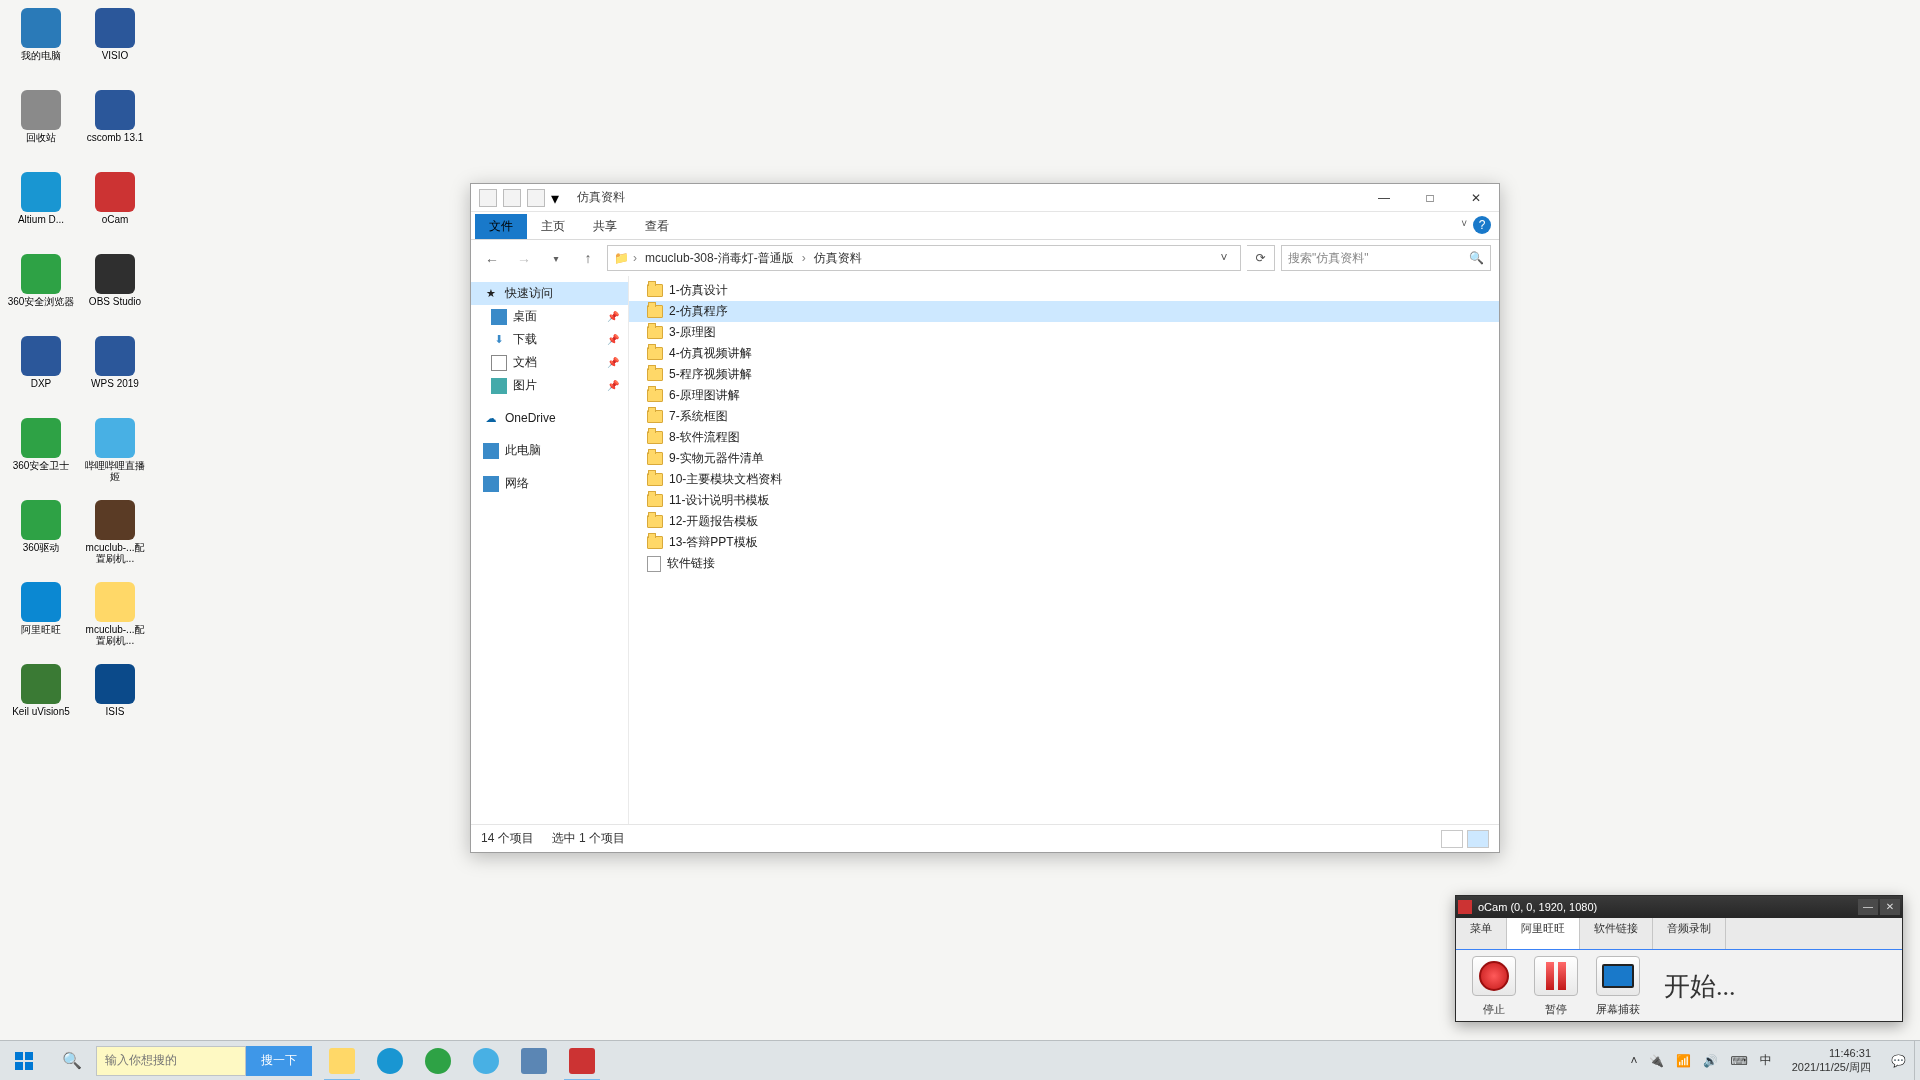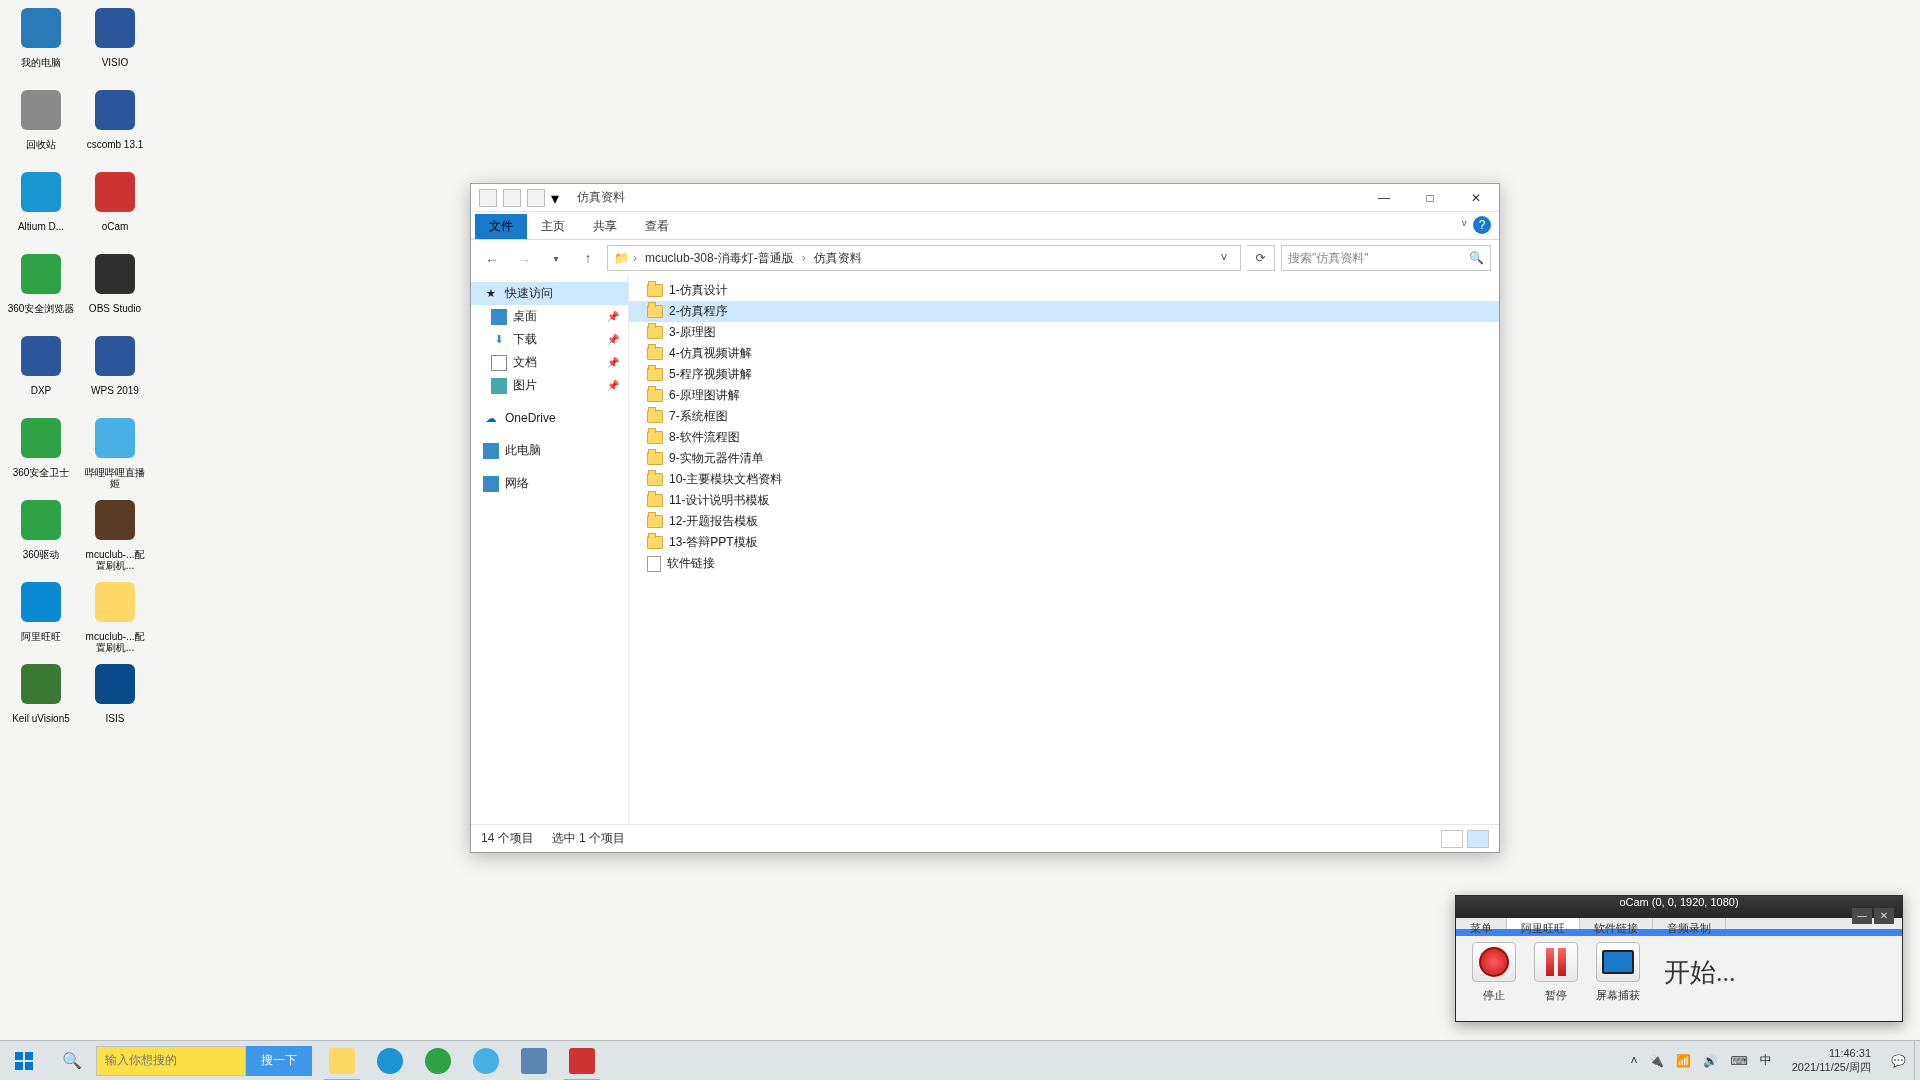--- a/index.html
+++ b/index.html
@@ -2,21 +2,21 @@
 <html><head>
 <meta charset="utf-8">
 <style>
 * { margin:0; padding:0; box-sizing:border-box; font-family:"Microsoft YaHei","Segoe UI",sans-serif; }
 body { width:1920px; height:1080px; background:#f5f5f3; overflow:hidden; position:relative; }
 
 
 .desktop { position:absolute; top:0; left:0; width:160px; padding:8px 4px; }
 .dicon { width:70px; height:76px; display:inline-flex; flex-direction:column; align-items:center; justify-content:flex-start; margin:0 2px 6px; vertical-align:top; }
 .dicon .glyph { width:40px; height:40px; border-radius:6px; display:flex; align-items:center; justify-content:center; font-size:20px; color:#fff; }
-.dicon span.lbl { font-size:10px; color:#000; text-align:center; text-shadow:0 0 2px #fff,0 0 2px #fff; line-height:1.1; margin-top:9px; word-break:break-all; max-width:68px; }
+.dicon span.lbl { font-size:10px; color:#000; text-align:center; text-shadow:0 0 2px #fff,0 0 2px #fff; line-height:1.1; margin-top:2px; word-break:break-all; max-width:68px; }
 
 
 .explorer { position:absolute; left:470px; top:183px; width:1030px; height:670px; background:#fff; border:1px solid #9e9e9e; box-shadow:0 4px 18px rgba(0,0,0,.25); display:flex; flex-direction:column; }
 .title-bar { height:28px; background:#fff; display:flex; align-items:center; border-bottom:1px solid #e5e5e5; }
 .title-bar .qat { display:flex; gap:6px; padding:0 8px; }
 .title-bar .qat div { width:18px; height:18px; border:1px solid #bcbcbc; background:#f3f3f3; }
 .title-bar .tlabel { font-size:12px; color:#444; margin-left:8px; }
 .title-bar .winbtns { margin-left:auto; display:flex; }
 .title-bar .winbtns div { width:46px; height:28px; display:flex; align-items:center; justify-content:center; font-size:12px; color:#333; }
 
@@ -52,43 +52,43 @@
 .fitem .file { width:14px; height:16px; background:#fff; border:1px solid #9c9c9c; }
 .fitem.sel { background:#cde8ff; }
 
 .status { height:28px; border-top:1px solid #e5e5e5; display:flex; align-items:center; padding:0 10px; font-size:12px; color:#333; gap:18px; }
 .status .viewbtns { margin-left:auto; display:flex; gap:4px; }
 .status .viewbtns div { width:22px; height:18px; border:1px solid #c8c8c8; }
 .status .viewbtns div.on { background:#cde8ff; }
 
 
 .ocam { position:absolute; left:1455px; top:895px; width:448px; height:127px; background:#f2f2f2; border:1px solid #2b2b2b; box-shadow:0 4px 14px rgba(0,0,0,.35); }
-.ocam .ot { height:22px; background:linear-gradient(#3a3a3a,#262626); color:#fff; display:flex; align-items:center; padding:0 8px; font-size:11px;flex-direction:column; }
+.ocam .ot { height:22px; background:linear-gradient(#3a3a3a,#262626); color:#fff; display:flex; align-items:center; padding:0 2px; font-size:11px; }
 .ocam .ot .ologo { width:14px; height:14px; background:#c33; margin-right:6px; }
 .ocam .ot .obtns { margin-left:auto; display:flex; gap:2px; }
 .ocam .ot .obtns div { width:20px; height:16px; background:#4a4a4a; color:#ddd; text-align:center; line-height:16px; font-size:10px; }
-.ocam .tabs { height:18px; display:flex; border-bottom:7px solid #3b82f6; background:#eaeaea; }
+.ocam .tabs { height:32px; display:flex; border-bottom:1px solid #3b82f6; background:#eaeaea; }
 .ocam .tabs div { padding:3px 14px; font-size:11px; color:#333; border-right:1px solid #c6c6c6; }
 .ocam .tabs div.on { background:#fff; }
 .ocam .ctrls { display:flex; align-items:center; gap:18px; padding:6px 16px; }
 .ocam .btn { display:flex; flex-direction:column; align-items:center; gap:6px; font-size:11px; color:#333; }
 .ocam .btn .ico { width:44px; height:40px; border:1px solid #bbb; border-radius:4px; background:linear-gradient(#fff,#e8e8e8); display:flex; align-items:center; justify-content:center; }
 .ocam .rec { width:30px; height:30px; border-radius:50%; background:radial-gradient(#ff5a5a,#c21818); border:2px solid #9a0f0f; }
 .ocam .pause { display:flex; gap:4px; }
 .ocam .pause span { width:8px; height:28px; background:linear-gradient(#ff6a6a,#c21818); }
 .ocam .mon { width:32px; height:24px; background:#1979ca; border:2px solid #222; border-radius:2px; }
 .ocam .status-txt { font-family:"KaiTi","STKaiti",serif; font-size:26px; color:#333; margin-left:6px; }
 
 
 .taskbar { position:absolute; left:0; bottom:0; width:100%; height:40px; background:#dfe4e7; border-top:1px solid #b9bec1; display:flex; align-items:center; }
 .taskbar .start { width:48px; height:40px; display:flex; align-items:center; justify-content:center; }
 .taskbar .start .winlogo { width:18px; height:18px; display:grid; grid-template-columns:1fr 1fr; grid-template-rows:1fr 1fr; gap:2px; }
 .taskbar .start .winlogo span { background:#0078d4; }
 .taskbar .srch { width:48px; height:40px; display:flex; align-items:center; justify-content:center; color:#333; }
-.taskbar .sbox { width:150px; height:30px; background:#fde047; border:1px solid #bfc4c7; display:flex; align-items:center; padding:0 8px; font-size:12px; color:#767676; }
+.taskbar .sbox { width:150px; height:30px; background:#fef9c3; border:1px solid #bfc4c7; display:flex; align-items:center; padding:0 8px; font-size:12px; color:#767676; }
 .taskbar .sbtn { width:66px; height:30px; background:#3e97e8; color:#fff; font-size:12px; display:flex; align-items:center; justify-content:center; margin-right:6px; }
 .taskbar .pin { width:48px; height:40px; display:flex; align-items:center; justify-content:center; position:relative; }
 .taskbar .pin.active::after { content:""; position:absolute; bottom:0; left:6px; right:6px; height:2px; background:#76b9ed; }
 .taskbar .pin .pglyph { width:26px; height:26px; border-radius:3px; display:flex; align-items:center; justify-content:center; font-size:14px; }
 .taskbar .tray { margin-left:auto; display:flex; align-items:center; gap:12px; padding:0 8px; color:#333; font-size:12px; }
 .taskbar .clock { text-align:right; line-height:1.2; font-size:11px; padding:0 8px; }
 .taskbar .showdt { width:6px; height:40px; border-left:1px solid #b9bec1; }
 </style>
 </head>
 <body>

